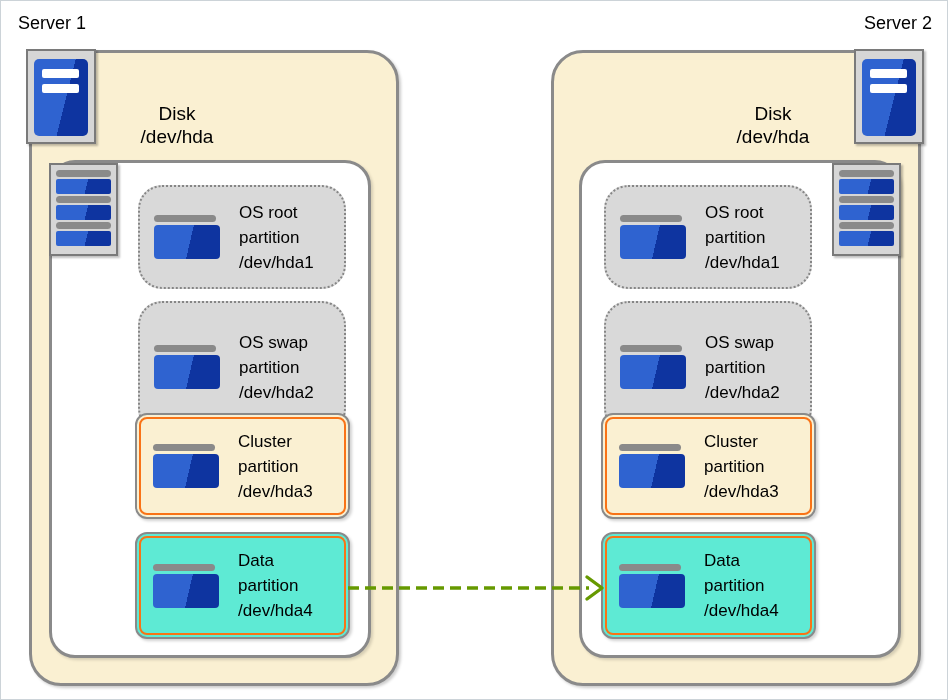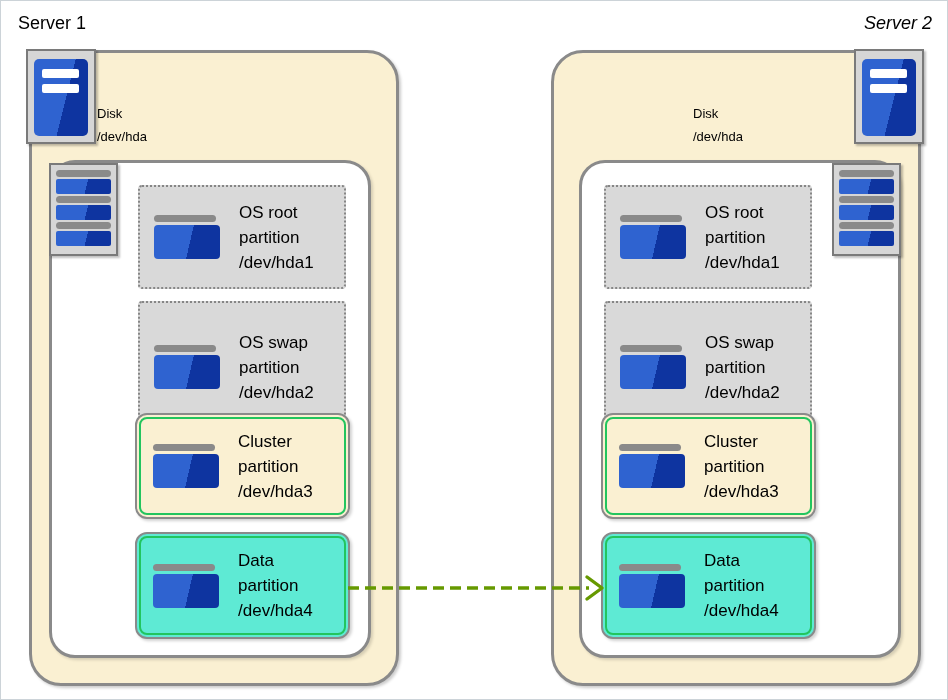--- a/index.html
+++ b/index.html
@@ -7,33 +7,33 @@
     position:relative; width:948px; height:700px;
     background:#ffffff; border:1px solid #ccd3d8; box-sizing:border-box;
     font-family:"Liberation Sans", sans-serif; color:#000; overflow:hidden;
   }
   .grp { display:contents; }
 
   .server-label {
     position:absolute; top:11px; font-size:18px; line-height:22px; color:#000;
   }
   .server-label.s1 { left:17px; }
-  .server-label.s2 { right:15px; text-align:right;font-style:italic; }
+  .server-label.s2 { right:15px; text-align:right; }
 
   .disk-box {
     position:absolute; top:49px; width:370px; height:636px; box-sizing:border-box;
     background:#faf0d2; border:3px solid #8a8a8a; border-radius:32px;
     box-shadow:2px 2px 3px rgba(0,0,0,0.20);
   }
   .disk-box.s1 { left:28px; }
   .disk-box.s2 { left:550px; }
 
   .disk-label {
-    position:absolute; top:101px; width:160px; text-align:left;
-    font-size:13px; line-height:23px; z-index:3;
+    position:absolute; top:101px; width:160px; text-align:center;
+    font-size:19px; line-height:23px; z-index:3;
   }
   .disk-label.s1 { left:96px; }
   .disk-label.s2 { left:692px; }
 
   .pbox {
     position:absolute; top:159px; width:322px; height:498px; box-sizing:border-box;
     background:#ffffff; border:3px solid #8a8a8a; border-radius:26px; z-index:1;
     box-shadow:2px 2px 3px rgba(0,0,0,0.15);
   }
   .pbox.s1 { left:48px; }
@@ -67,32 +67,32 @@
   .stbar-b { width:55px; height:15px; border-radius:2px; margin:2px 0;
              background:linear-gradient(104deg, #2f63d0 55%, #0e34a0 55%); }
 
   
   .part {
     position:absolute; box-sizing:border-box; z-index:2;
     display:flex; align-items:center; padding-left:14px;
   }
   .part.os {
     width:208px; background:#d9d9d9;
-    border:2px dotted #868686; border-radius:4px;
+    border:2px dotted #868686; border-radius:24px;
   }
   .part.os.s1 { left:137px; }
   .part.os.s2 { left:603px; }
   .part.double {
     width:215px; border:2px solid #8a8a8a; border-radius:12px;
     padding:2px; display:block; box-shadow:2px 2px 3px rgba(0,0,0,0.18);
   }
   .part.double.s1 { left:134px; }
   .part.double.s2 { left:600px; }
   .dinner {
-    border:2px solid #22c55e; border-radius:8px; width:100%; height:100%;
+    border:2px solid #f97316; border-radius:8px; width:100%; height:100%;
     box-sizing:border-box; display:flex; align-items:center; padding-left:12px;
   }
   .part.cluster, .part.cluster .dinner { background:#faf0d2; }
   .part.data, .part.data .dinner { background:#5eead4; }
 
   .row1 { top:184px; height:104px; }
   .row2 { top:300px; height:132px; }
   .row3 { top:412px; height:106px; }
   .row4 { top:531px; height:107px; }
 

